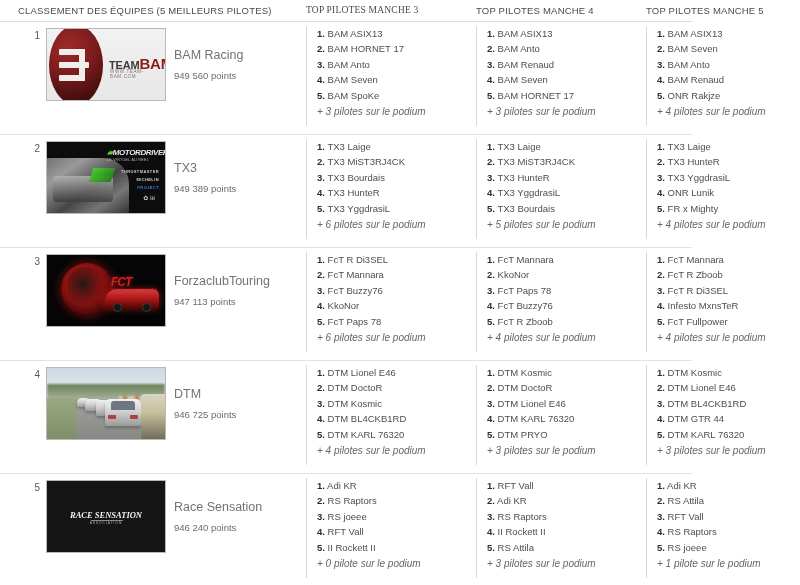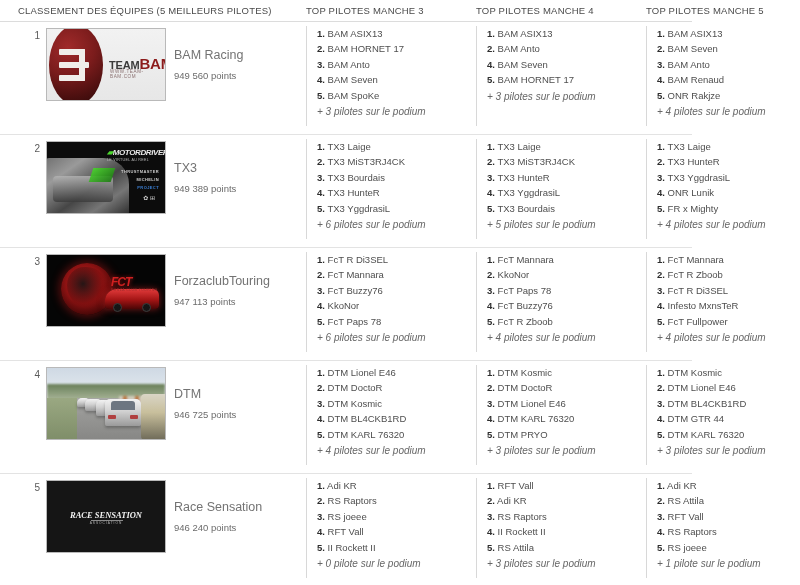--- a/index.html
+++ b/index.html
@@ -25,21 +25,21 @@
   }
   .header-cell {
     position: absolute;
     top: 5px;
     font-size: 9.5px;
     letter-spacing: 0.2px;
     color: #4a4a4a;
     white-space: nowrap;
   }
   .hc-0 { left: 18px; }
-  .hc-1 { left: 306px; }
+  .hc-1 { left: 306px; font-family: Liberation Serif, serif; }
   .hc-2 { left: 476px; }
   .hc-3 { left: 646px; }
 
   
   .row {
     position: relative;
     height: 113px;
     border-bottom: 1px solid #e3e3e3;
     background: #ffffff;
   }
@@ -311,20 +311,21 @@
         <div class="driver"><span class="pos">2.</span> <span>BAM HORNET 17</span></div>
         <div class="driver"><span class="pos">3.</span> <span>BAM Anto</span></div>
         <div class="driver"><span class="pos">4.</span> <span>BAM Seven</span></div>
         <div class="driver"><span class="pos">5.</span> <span>BAM SpoKe</span></div>
         <div class="extra">+ 3 pilotes sur le podium</div>
       </div>
 
       <div class="drivers dc-1">
         <div class="driver"><span class="pos">1.</span> <span>BAM ASIX13</span></div>
         <div class="driver"><span class="pos">2.</span> <span>BAM Anto</span></div>
+        <div class="driver"><span class="pos">3.</span> <span>BAM Renaud</span></div>
         <div class="driver"><span class="pos">4.</span> <span>BAM Seven</span></div>
         <div class="driver"><span class="pos">5.</span> <span>BAM HORNET 17</span></div>
         <div class="extra">+ 3 pilotes sur le podium</div>
       </div>
 
       <div class="drivers dc-2">
         <div class="driver"><span class="pos">1.</span> <span>BAM ASIX13</span></div>
         <div class="driver"><span class="pos">2.</span> <span>BAM Seven</span></div>
         <div class="driver"><span class="pos">3.</span> <span>BAM Anto</span></div>
         <div class="driver"><span class="pos">4.</span> <span>BAM Renaud</span></div>

